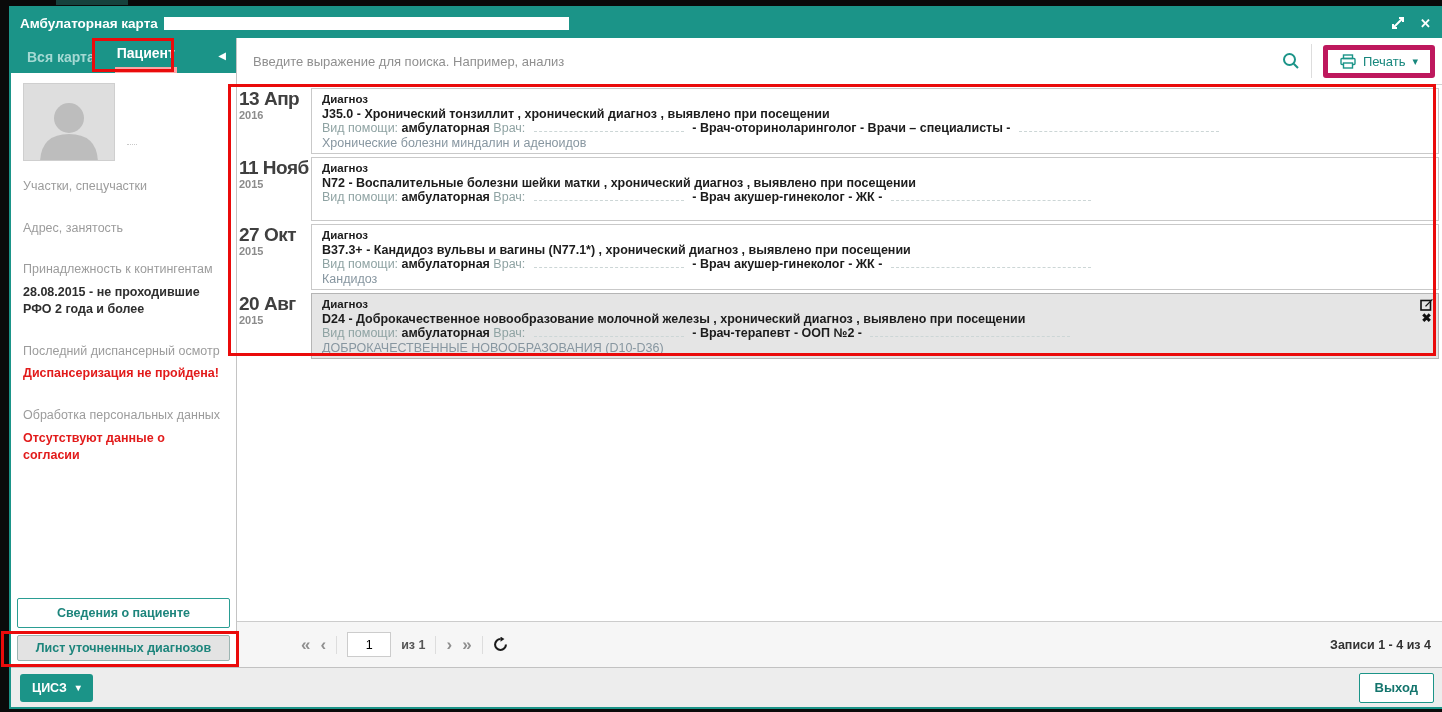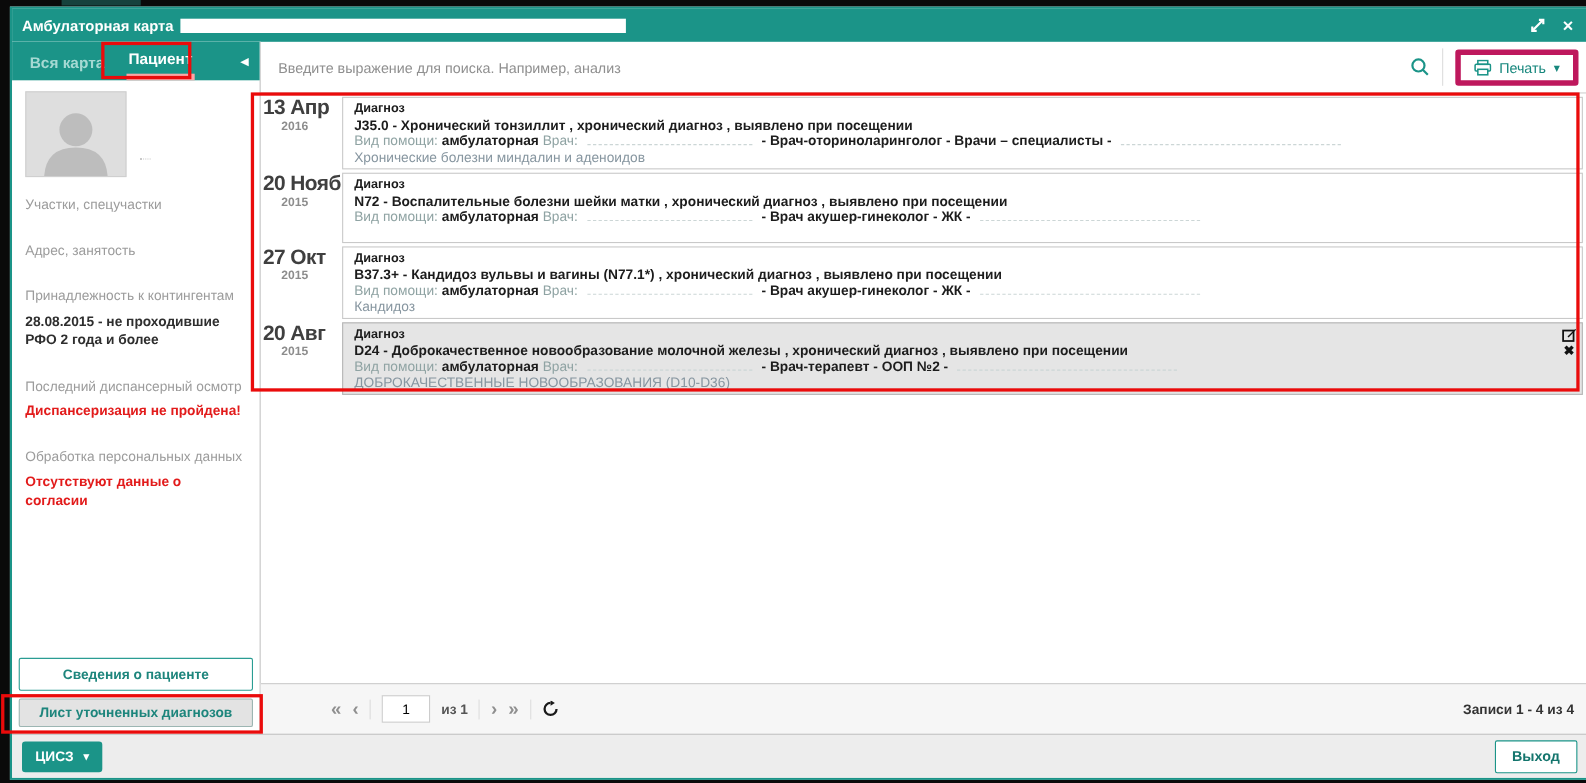--- a/index.html
+++ b/index.html
@@ -52,21 +52,21 @@
   .search-icon { display:flex; align-items:center; cursor:pointer; }
   .v-sep { width:1px; align-self:stretch; margin:6px 2px; background:#ddd; }
   .print-btn { height:33px; display:flex; align-items:center; gap:7px; background:#fff; border:5px solid #be185d; border-radius:3px; color:#17877d; font-size:13px; padding:0 12px; cursor:pointer; font-family:inherit; }
   .print-btn .chev { font-size:11px; }
 
   
   .list { flex:1; padding:3px 0 0 2px; overflow:hidden; }
   .entry { display:flex; margin-bottom:3px; }
   .date-col { flex:0 0 72px; padding-top:0; }
   .date-day { font-size:19px; font-weight:bold; color:#3f3f3f; letter-spacing:-0.5px; line-height:21px; }
-  .date-year { font-size:11px; font-weight:bold; color:#8c8c8c; width:58px; text-align:center; }
+  .date-year { font-size:11px; font-weight:bold; color:#8c8c8c; width:58px; text-align:left; }
   .entry-card { flex:1; margin-right:4px; border:1px solid #c9c9c9; background:#fff; padding:3px 26px 3px 10px; position:relative; line-height:14.5px; cursor:pointer; min-height:64px; }
   .entry-card.selected { background:#e5e5e5; border-color:#b5b5b5; }
   .card-heading { font-size:11.5px; font-weight:bold; color:#1c1c1c; }
   .card-diagnosis { font-size:12.5px; font-weight:bold; color:#1c1c1c; white-space:nowrap; overflow:hidden; }
   .card-info { font-size:12.5px; color:#8fa3a3; white-space:nowrap; overflow:hidden; }
   .card-info .val { color:#1c1c1c; font-weight:bold; }
   .redacted { display:inline-block; height:6px; border-bottom:1px dashed #ccd6d6; vertical-align:middle; margin:0 5px; }
   .redacted.r1 { width:150px; }
   .redacted.r2 { width:200px; }
   .card-category { font-size:12.5px; color:#8796a0; white-space:nowrap; overflow:hidden; }
@@ -207,21 +207,21 @@
         <span class="val">- Врач-оториноларинголог - Врачи – специалисты -</span>
         <span class="redacted r2"></span>
       </div>
       <div class="card-category">Хронические болезни миндалин и аденоидов</div>
 
     </div>
   </div>
 
   <div class="entry">
     <div class="date-col">
-      <div class="date-day">20 Нояб</div>
+      <div class="date-day">11 Нояб</div>
       <div class="date-year">2015</div>
     </div>
     <div class="entry-card">
       <div class="card-heading">Диагноз</div>
       <div class="card-diagnosis">N72 - Воспалительные болезни шейки матки , хронический диагноз , выявлено при посещении</div>
       <div class="card-info">
         <span class="lbl">Вид помощи:</span>
         <span class="val">амбулаторная</span>
         <span class="lbl">Врач:</span>
         <span class="redacted r1"></span>

